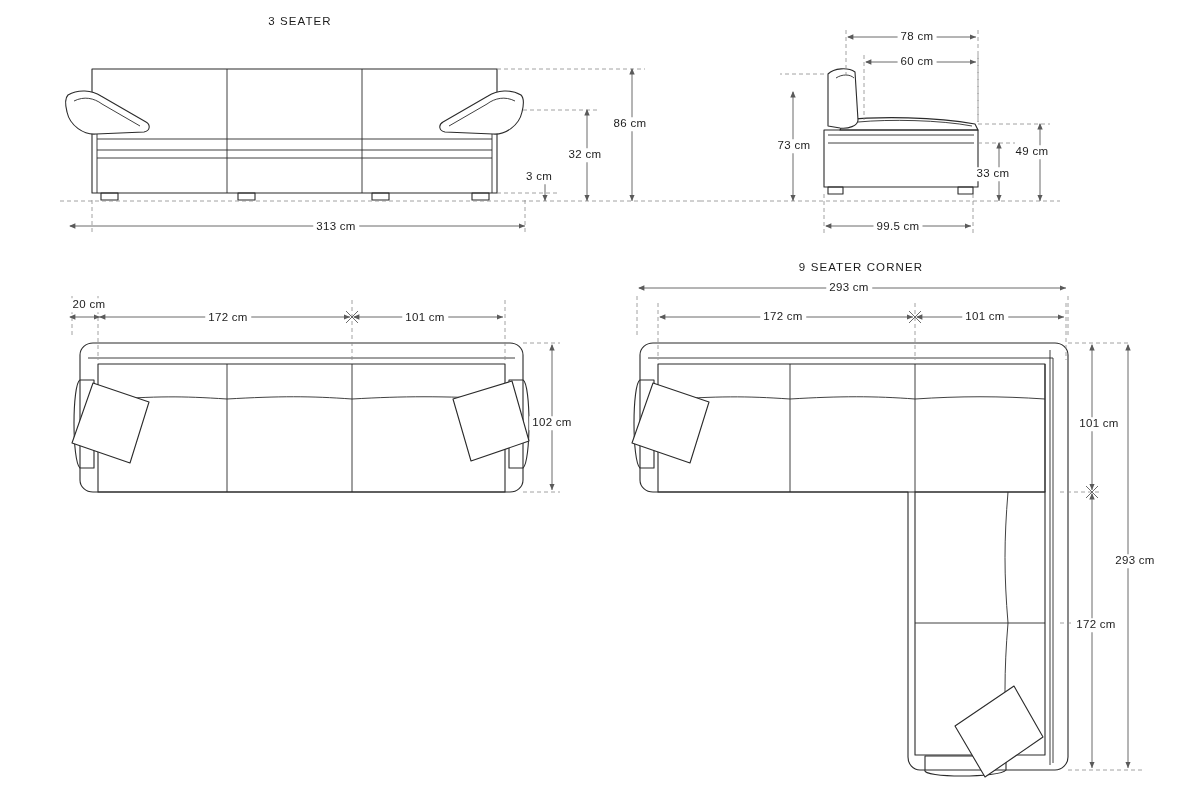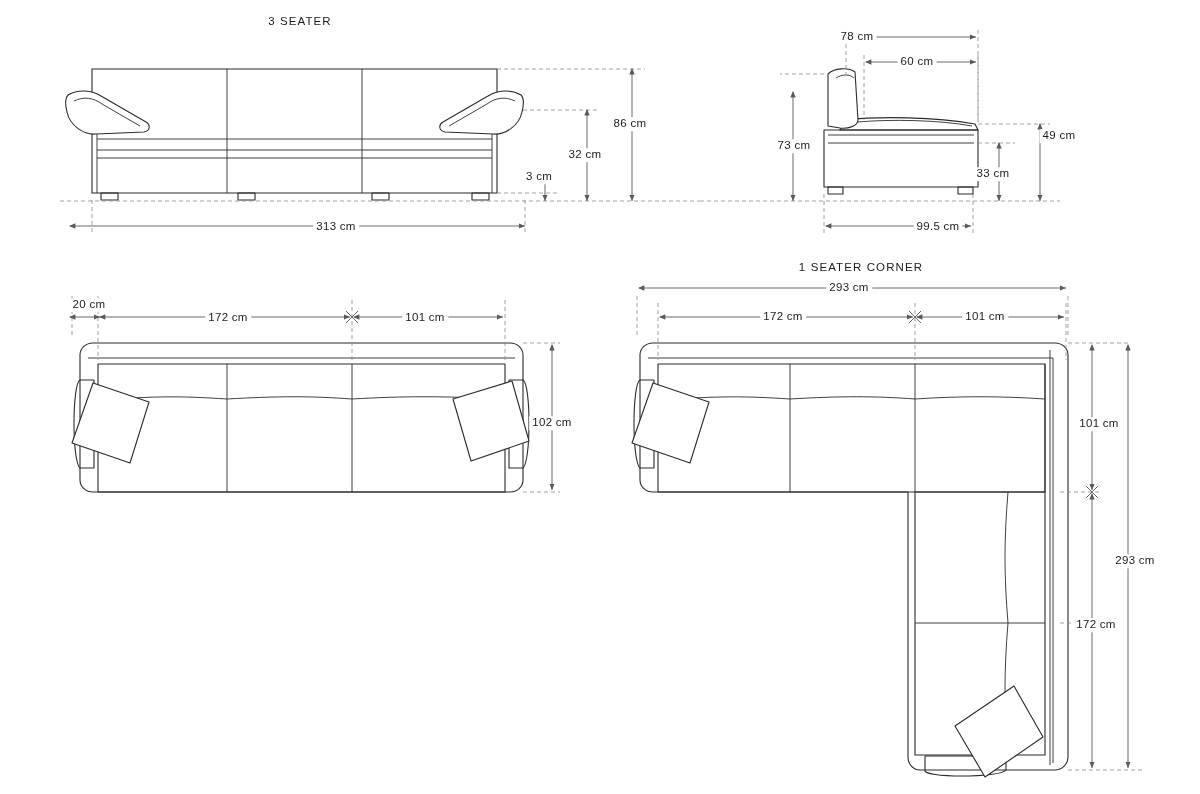--- a/index.html
+++ b/index.html
@@ -249,33 +249,33 @@
 
       <line class="dim" x1="1092" y1="494" x2="1092" y2="768" marker-start="url(#arS)" marker-end="url(#ar)"></line>
       <line class="dim" x1="1086" y1="486" x2="1098" y2="498"></line>
       <line class="dim" x1="1098" y1="486" x2="1086" y2="498"></line>
 
       <line class="dim" x1="1128" y1="345" x2="1128" y2="768" marker-start="url(#arS)" marker-end="url(#ar)"></line>
     </g>
   </svg>
 
   <div class="lbl title ctr" style="left:300px; top:22px;">3 SEATER</div>
-  <div class="lbl title ctr" style="left:861px; top:268px;">1 SEATER CORNER</div>
+  <div class="lbl title ctr" style="left:861px; top:268px;">9 SEATER CORNER</div>
 
   <div class="lbl ctr bg" style="left:630px; top:124px;">86 cm</div>
   <div class="lbl ctr bg" style="left:585px; top:155px;">32 cm</div>
   <div class="lbl ctr bg" style="left:539px; top:177px;">3 cm</div>
   <div class="lbl ctr bg" style="left:300px; top:227px;margin-left:36px;">313 cm</div>
 
-  <div class="lbl ctr bg" style="left:857px; top:37px;">78 cm</div>
+  <div class="lbl ctr bg" style="left:917px; top:37px;">78 cm</div>
   <div class="lbl ctr bg" style="left:917px; top:62px;">60 cm</div>
   <div class="lbl ctr bg" style="left:794px; top:146px;">73 cm</div>
-  <div class="lbl ctr bg" style="left:1032px; top:136px;margin-left:27px;">49 cm</div>
+  <div class="lbl ctr bg" style="left:1032px; top:152px;">49 cm</div>
   <div class="lbl ctr bg" style="left:993px; top:174px;">33 cm</div>
-  <div class="lbl ctr bg" style="left:898px; top:227px;margin-left:40px;">99.5 cm</div>
+  <div class="lbl ctr bg" style="left:898px; top:227px;">99.5 cm</div>
 
   <div class="lbl ctr bg" style="left:89px; top:305px;">20 cm</div>
   <div class="lbl ctr bg" style="left:228px; top:318px;">172 cm</div>
   <div class="lbl ctr bg" style="left:425px; top:318px;">101 cm</div>
   <div class="lbl ctr bg" style="left:552px; top:423px;">102 cm</div>
 
   <div class="lbl ctr bg" style="left:849px; top:288px;">293 cm</div>
   <div class="lbl ctr bg" style="left:783px; top:317px;">172 cm</div>
   <div class="lbl ctr bg" style="left:985px; top:317px;">101 cm</div>
   <div class="lbl ctr bg" style="left:1099px; top:424px;">101 cm</div>

